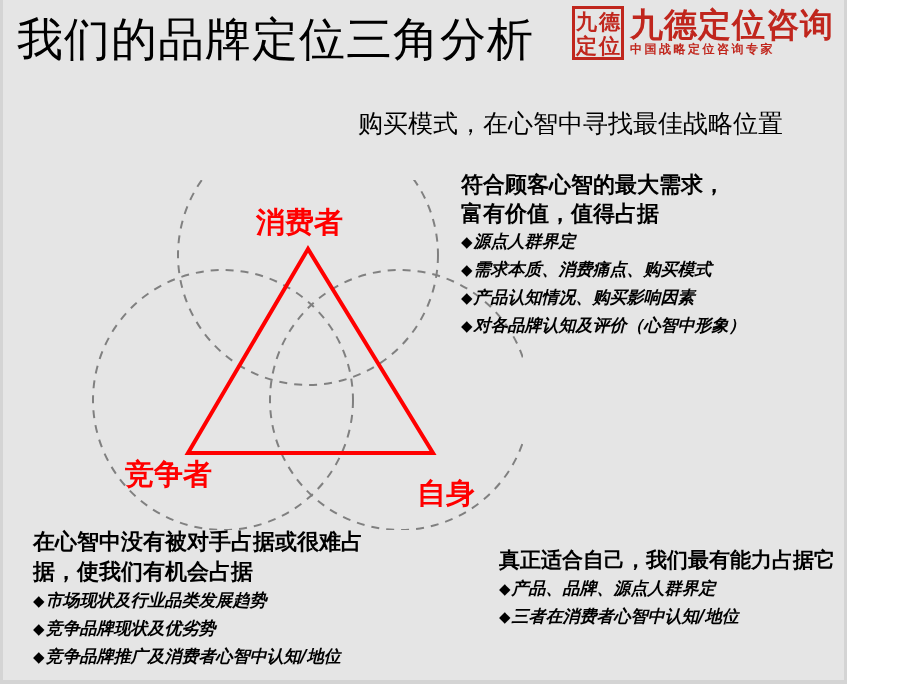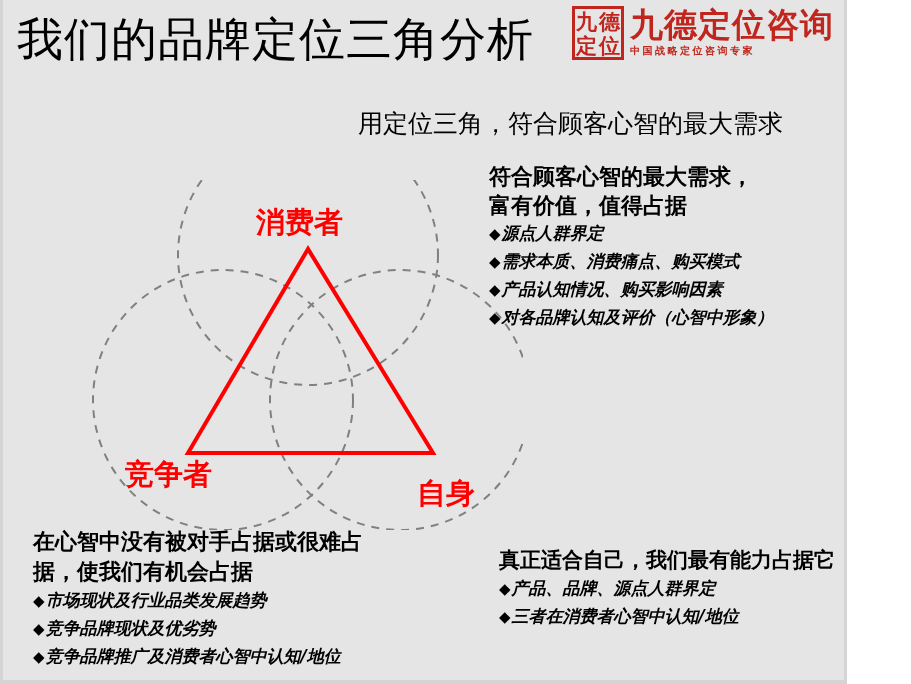--- a/index.html
+++ b/index.html
@@ -76,27 +76,27 @@
   #logo-main {
     font-size: 33px;
     line-height: 35px;
     font-weight: 700;
     color: #c0261d;
     letter-spacing: 1px;
     white-space: nowrap;
     font-family: "DejaVu Serif", "Liberation Serif", serif;
   }
   #logo-sub {
-    font-size: 10px;
+    font-size: 12px;
     line-height: 17px;
     font-weight: 700;
     color: #c0261d;
     letter-spacing: 2.5px;
     white-space: nowrap;
-    font-family: Liberation Sans, sans-serif;
+    font-family: Liberation Mono, monospace;
   }
 
   
   #subtitle {
     position: absolute;
     left: 355px;
     top: 108px;
     font-size: 25px;
     line-height: 32px;
     font-weight: 400;
@@ -149,21 +149,21 @@
     color: #000000;
     white-space: nowrap;
     font-family: "DejaVu Sans", "Liberation Sans", sans-serif;
     font-style: italic;
   }
   .bullet-mark {
     font-size: 15px;
     padding-right: 1px;
   }
 
-  #block-consumer   { left: 458px; top: 162px; margin-left: 28px; }
+  #block-consumer   { left: 458px; top: 170px; }
   #block-consumer .block-heading { font-size: 22px; line-height: 29px; }
   #block-competitor { left: 30px;  top: 527px; }
   #block-competitor .block-heading { font-size: 22px; line-height: 30px; }
   #block-self       { left: 496px; top: 545px; }
   #block-self .block-heading { font-size: 21px; line-height: 30px; }
 </style>
 </head>
 <body>
 
 <div id="slide">
@@ -176,21 +176,21 @@
       <span>德</span>
       <span>定</span>
       <span>位</span>
     </div>
     <div id="logo-text">
       <div id="logo-main">九德定位咨询</div>
       <div id="logo-sub">中国战略定位咨询专家</div>
     </div>
   </div>
 
-  <div id="subtitle">用定位三角，符合顾客心智的最大需求</div>
+  <div id="subtitle">购买模式，在心智中寻找最佳战略位置</div>
 
   <div id="diagram">
     <svg width="460" height="350" viewBox="0 0 460 350">
       <circle cx="245" cy="75" r="130" fill="none" stroke="#808080" stroke-width="2" stroke-dasharray="8 7"></circle>
       <circle cx="160" cy="220" r="130" fill="none" stroke="#808080" stroke-width="2" stroke-dasharray="8 7"></circle>
       <circle cx="337" cy="220" r="130" fill="none" stroke="#808080" stroke-width="2" stroke-dasharray="8 7"></circle>
       <polygon points="245,69 125,273 370,273" fill="none" stroke="#ff0000" stroke-width="4" stroke-linejoin="miter"></polygon>
     </svg>
   </div>
 

